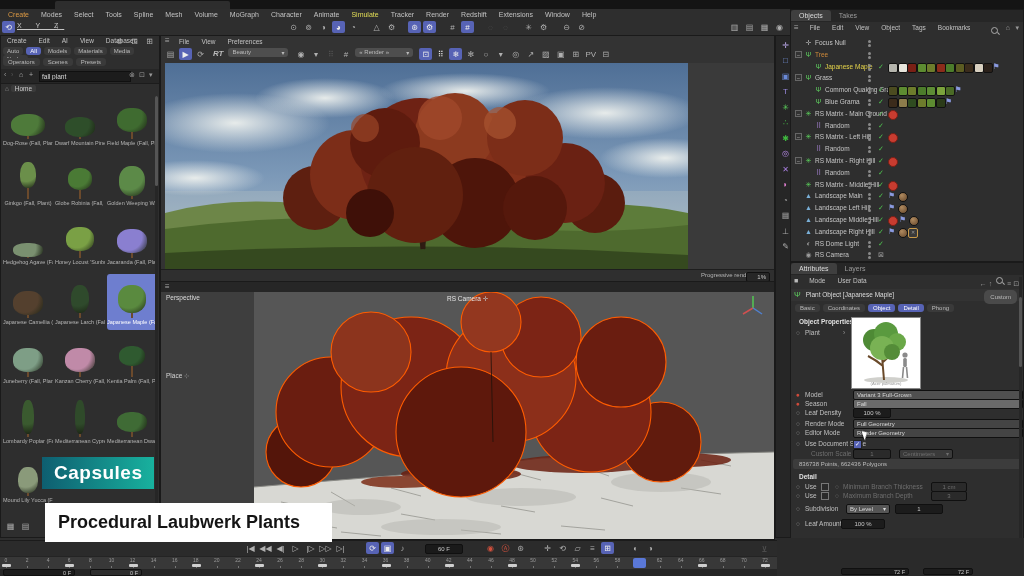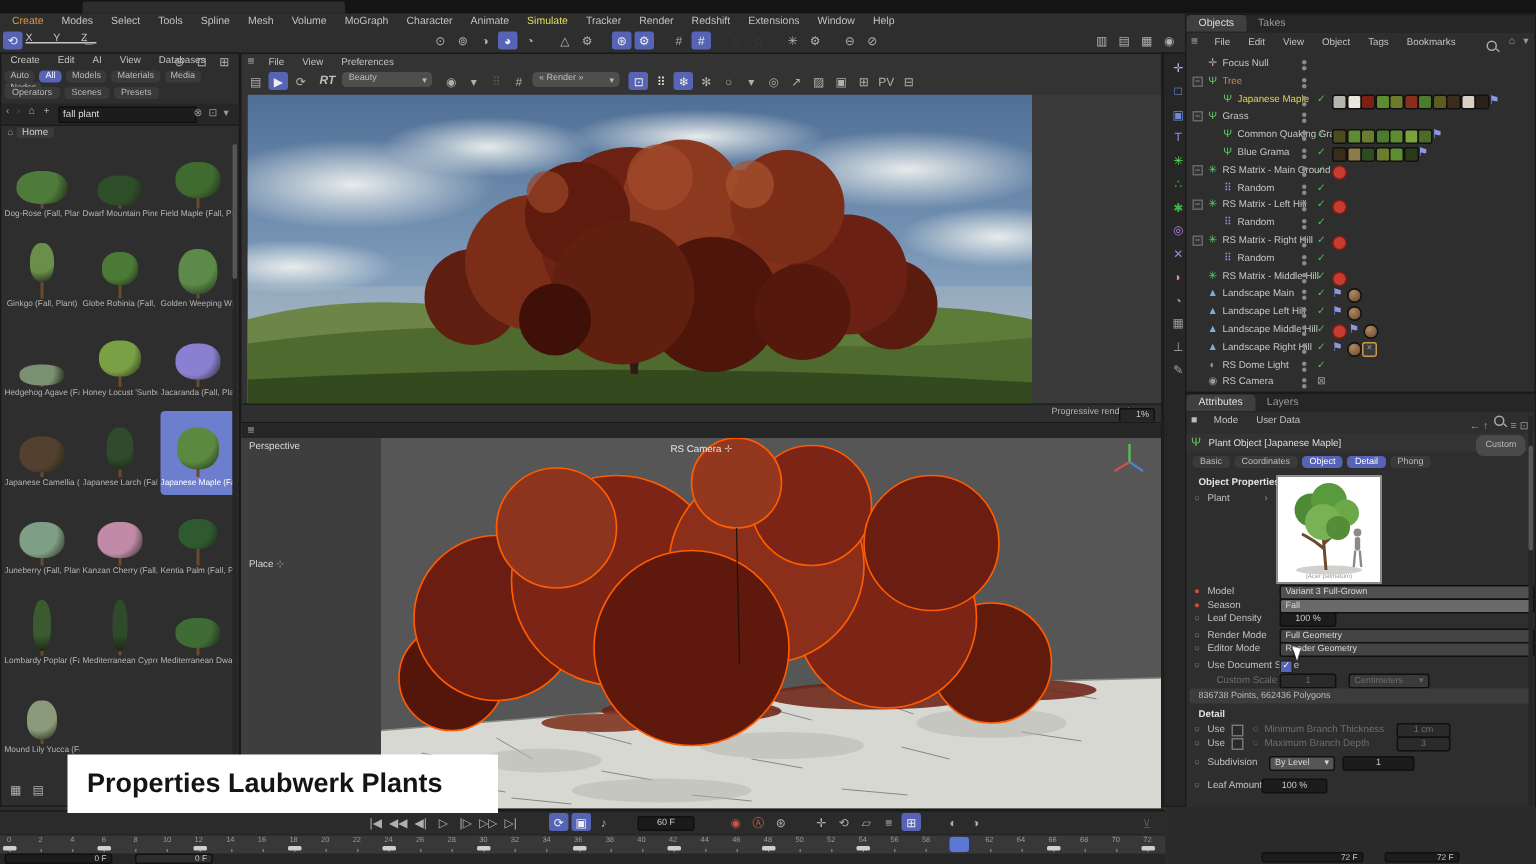--- a/index.html
+++ b/index.html
@@ -677,15 +677,16 @@
   <div class="abs" style="left:0;top:569px;width:777px;height:7px;background:#262626">
     <span class="field" style="left:3px;top:0;width:72px;height:7px;line-height:6px;text-align:right;font-size:5.5px">0 F</span>
     <span class="field" style="left:90px;top:0;width:52px;height:7px;line-height:6px;text-align:right;font-size:5.5px;background:#2d2d2d">0 F</span>
   </div>
 
   <div class="abs" style="left:777px;top:538px;width:247px;height:38px;background:#2a2a2a">
     <span class="field" style="left:64px;top:30px;width:68px;height:7px;line-height:6px;text-align:right;font-size:5.5px">72 F</span>
     <span class="field" style="left:146px;top:30px;width:50px;height:7px;line-height:6px;text-align:right;font-size:5.5px">72 F</span>
   </div>
 
-  <div class="ovtitle">Properties Laubwerk Plants</div>
+  <div class="ovbadge" id="ov-badge" style="background: linear-gradient(90deg, rgb(14, 94, 112), rgb(24, 177, 158));">Capsules</div>
+  <div class="ovtitle">Procedural Laubwerk Plants</div>
 
 </div>
 
 </body></html>

